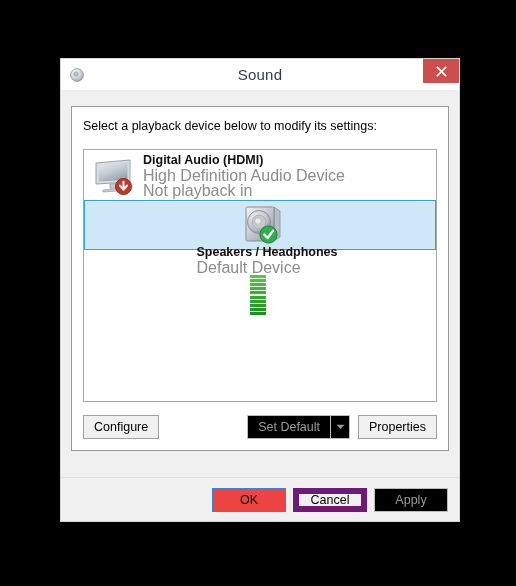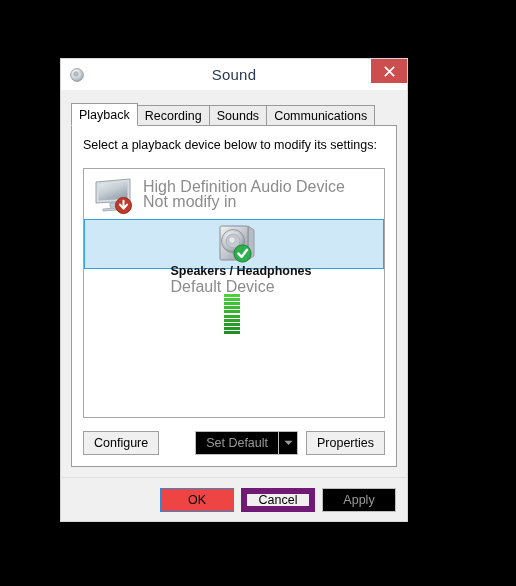--- a/index.html
+++ b/index.html
@@ -10,27 +10,28 @@
     height: 586px;
     overflow: hidden;
     font-family: "Liberation Sans", sans-serif;
   }
 
   
   #sound-dialog {
     position: absolute;
     left: 60px;
     top: 58px;
-    width: 348px;
+    width: 400px;
     height: 464px;
     background: #f0f0f0;
     border: 1px solid #d6d6d6;
     box-sizing: border-box;
     display: flex;
     flex-direction: column;
+    gap: 16px;
   }
 
   
   .titlebar {
     position: relative;
     height: 31px;
     background: #ffffff;
     flex: 0 0 auto;
     display: flex;
     align-items: center;
@@ -266,34 +267,20 @@
       </svg>
     </span>
     <div class="titlebar-text">Sound</div>
     <div class="close-button">
       <svg width="11" height="11" viewBox="0 0 11 11">
         <path d="M1.4 1.4 L9.6 9.6 M9.6 1.4 L1.4 9.6" stroke="#ffffff" stroke-width="1.6" stroke-linecap="square"></path>
       </svg>
     </div>
   </div>
 
-  <div class="tabstrip">
-    <div class="tab active">
-      <span>Playback</span>
-    </div>
-    <div class="tab">
-      <span>Recording</span>
-    </div>
-    <div class="tab">
-      <span>Sounds</span>
-    </div>
-    <div class="tab">
-      <span>Communications</span>
-    </div>
-  </div>
 
   <div class="tabpanel">
 
     <div class="panel-prompt">Select a playback device below to modify its settings:</div>
 
     <div class="device-list">
 
       <div class="device-row">
         <div class="device-icon">
           <svg width="44" height="44" viewBox="0 0 44 44">
@@ -306,22 +293,23 @@
             </defs>
             <path d="M5 10 L39 7 L39 29 L5 31 Z" fill="#d7dde2" stroke="#9aa3ac" stroke-width="1"></path>
             <path d="M7.5 12 L36.5 9.6 L36.5 26.8 L7.5 28.6 Z" fill="url(#scr)"></path>
             <path d="M19 31 L25 30.7 L25 35 L19 35.3 Z" fill="#c4ccd3" stroke="#9aa3ac" stroke-width="0.8"></path>
             <path d="M12 37 L33 35.5 L33 37.6 L12 39 Z" fill="#cdd4da" stroke="#9aa3ac" stroke-width="0.8"></path>
             <circle cx="32.5" cy="33.5" r="8" fill="#c0392b" stroke="#8f2b20" stroke-width="1"></circle>
             <path d="M32.5 28.8 L32.5 35.8 M29 32.6 L32.5 36.6 L36 32.6" stroke="#ffffff" stroke-width="2.1" fill="none" stroke-linecap="round" stroke-linejoin="round"></path>
           </svg>
         </div>
         <div class="device-text">
+          <div class="device-name">Digital Audio (HDMI)</div>
           <div class="device-sub">High Definition Audio Device</div>
-          <div class="device-sub">Not modify in</div>
+          <div class="device-sub">Not playback in</div>
         </div>
       </div>
 
       <div class="device-row selected">
         <div class="device-icon">
           <svg width="44" height="44" viewBox="0 0 44 44">
             <defs>
               <linearGradient id="boxg" x1="0" y1="0" x2="1" y2="1">
                 <stop offset="0%" stop-color="#f2f3f5"></stop>
                 <stop offset="45%" stop-color="#c9cdd2"></stop>

